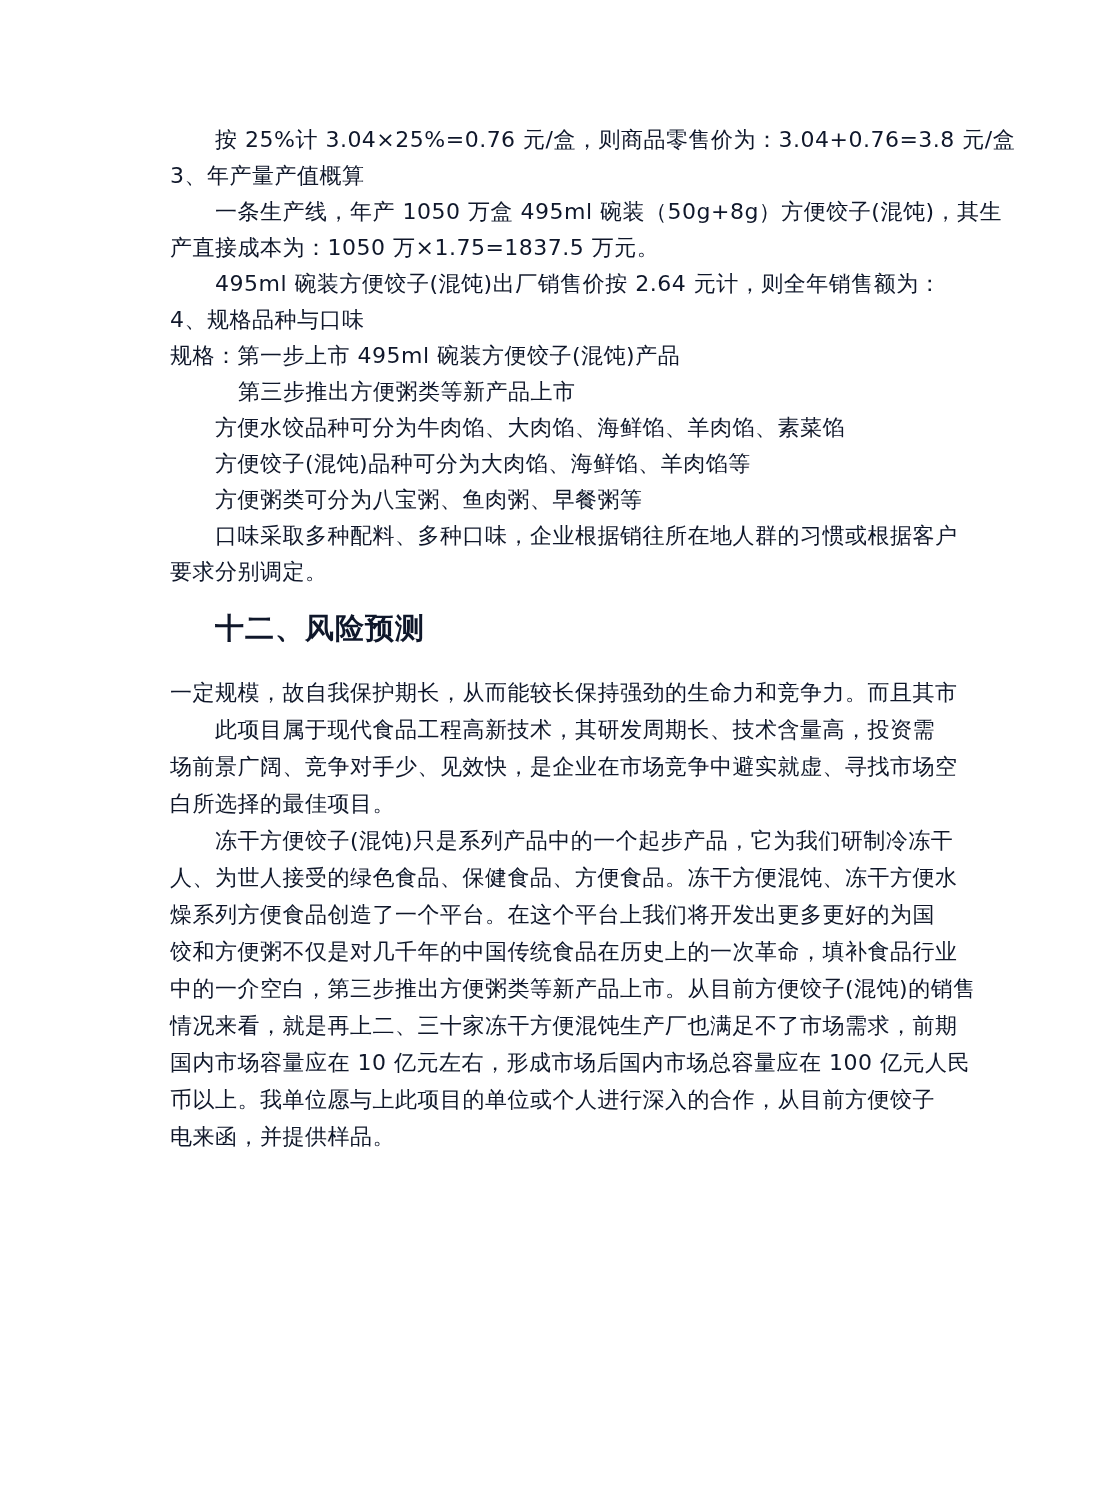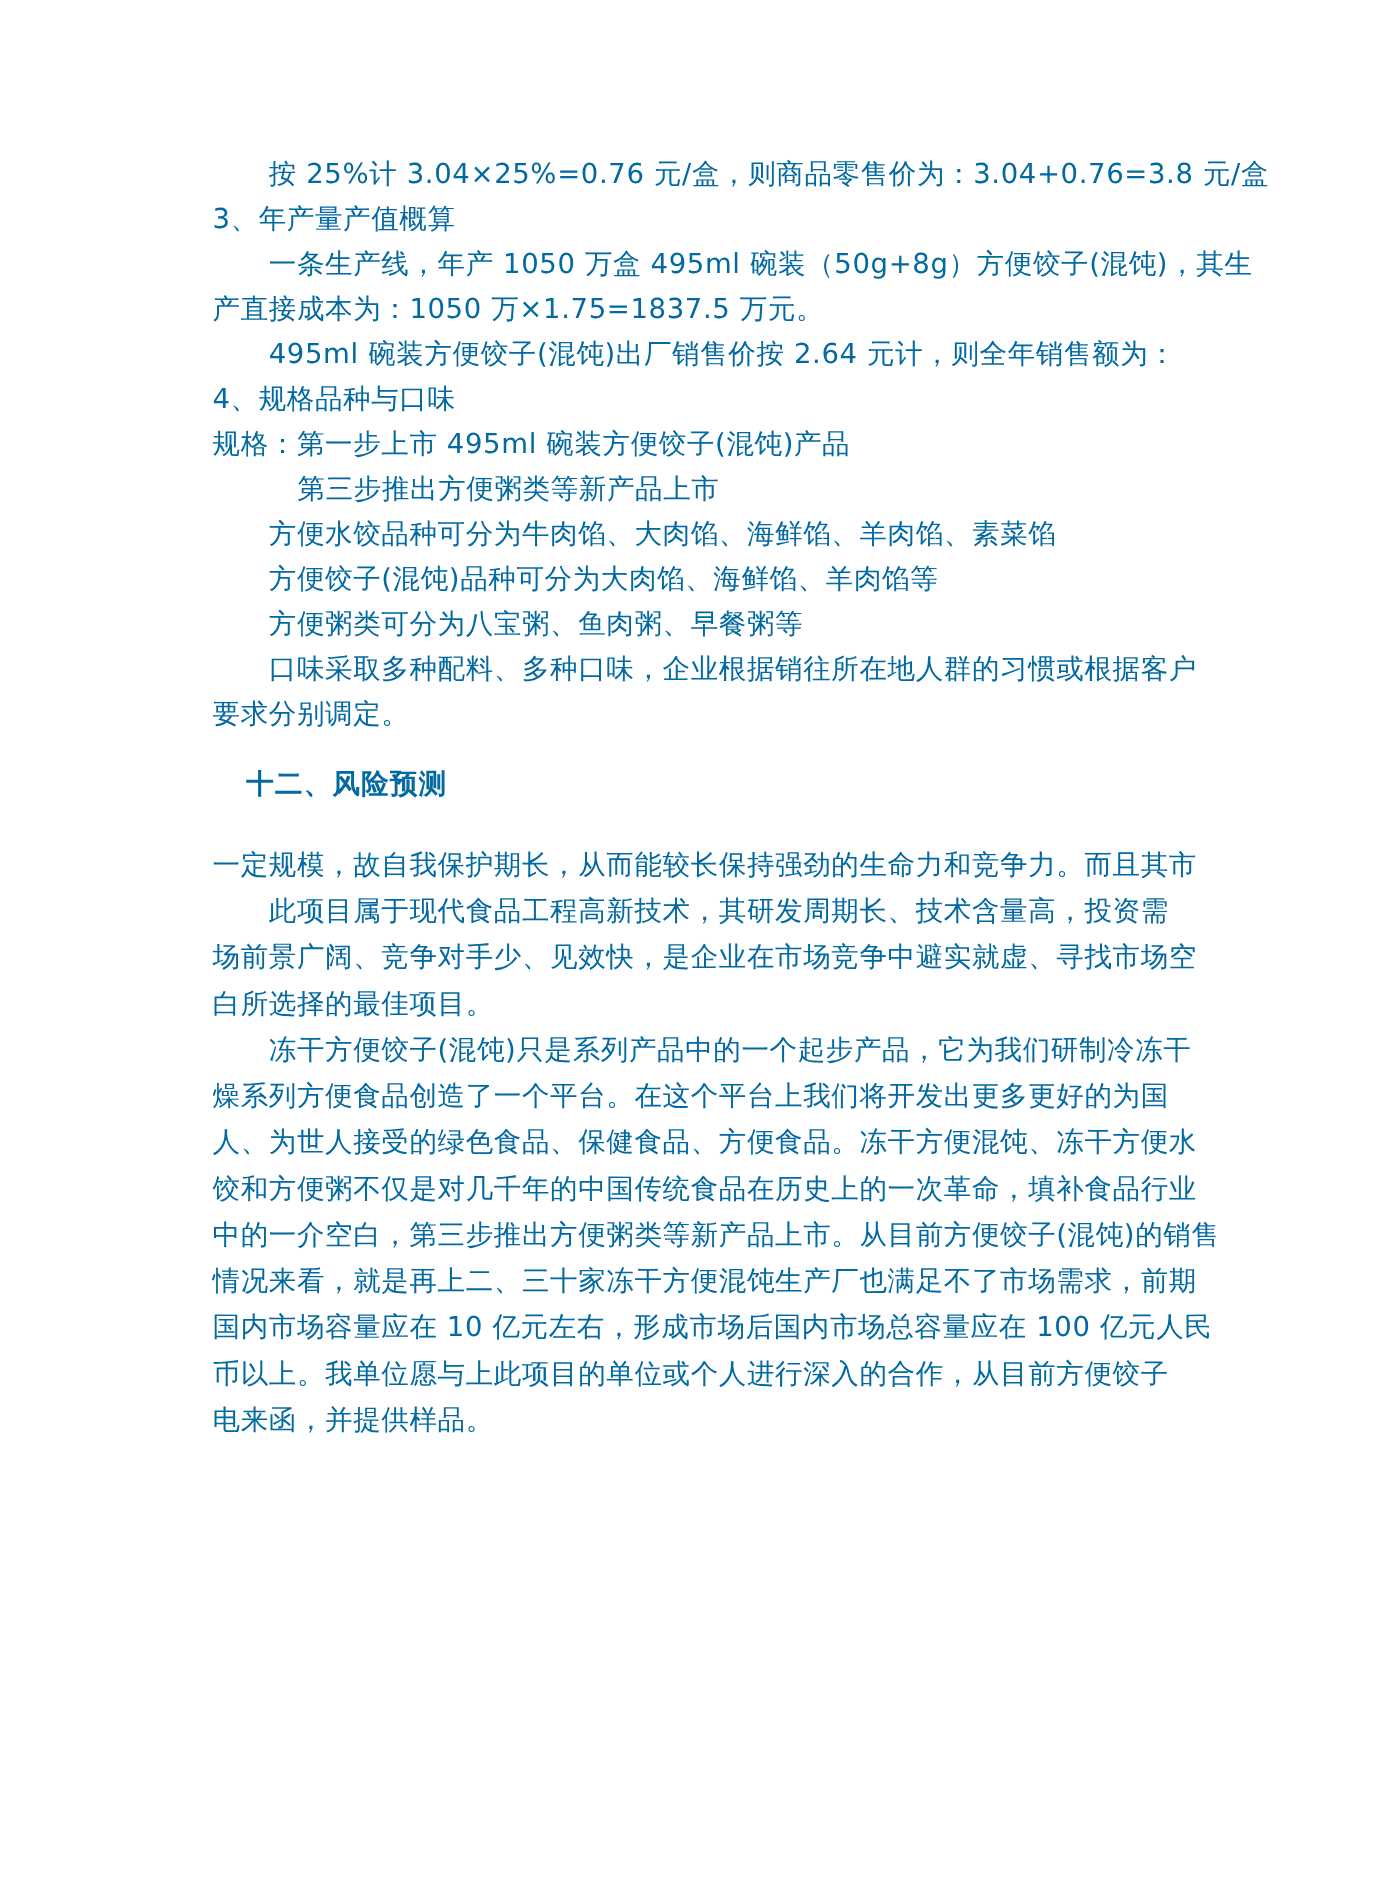--- a/index.html
+++ b/index.html
@@ -11,39 +11,39 @@
     width: 1100px;
     height: 1512px;
     overflow: hidden;
   }
   .page {
     box-sizing: border-box;
     width: 1100px;
     min-height: 1512px;
     padding: 122px 125px 0 170px;
     background: #ffffff;
-    color: #0369a1;
+    color: #0f172a;
     font-family: "DejaVu Sans", "Liberation Sans", sans-serif;
     font-size: 22px;
   }
   .line {
     line-height: 36px;
     white-space: nowrap;
     letter-spacing: 0.5px;
   }
   .line.para {
     line-height: 37px;
   }
   .ind-2 { padding-left: 45px; }
   .ind-3 { padding-left: 68px; }
   .heading {
-    font-size: 22px;
+    font-size: 29px;
     font-weight: 700;
     line-height: 44px;
-    margin: 16px 0 24px 27px;
+    margin: 16px 0 24px 45px;
     white-space: nowrap;
     letter-spacing: 1px;
   }
 </style>
 </head>
 <body>
 
 <div class="page">
   <div id="doc-lines">
       <div class="line ind-2">按 25%计 3.04×25%=0.76 元/盒，则商品零售价为：3.04+0.76=3.8 元/盒</div>
@@ -58,22 +58,22 @@
       <div class="line ind-2">方便饺子(混饨)品种可分为大肉馅、海鲜馅、羊肉馅等</div>
       <div class="line ind-2">方便粥类可分为八宝粥、鱼肉粥、早餐粥等</div>
       <div class="line ind-2">口味采取多种配料、多种口味，企业根据销往所在地人群的习惯或根据客户</div>
       <div class="line">要求分别调定。</div>
       <div class="heading">十二、风险预测</div>
       <div class="line para">一定规模，故自我保护期长，从而能较长保持强劲的生命力和竞争力。而且其市</div>
       <div class="line para ind-2">此项目属于现代食品工程高新技术，其研发周期长、技术含量高，投资需</div>
       <div class="line para">场前景广阔、竞争对手少、见效快，是企业在市场竞争中避实就虚、寻找市场空</div>
       <div class="line para">白所选择的最佳项目。</div>
       <div class="line para ind-2">冻干方便饺子(混饨)只是系列产品中的一个起步产品，它为我们研制冷冻干</div>
+      <div class="line para">人、为世人接受的绿色食品、保健食品、方便食品。冻干方便混饨、冻干方便水</div>
       <div class="line para">燥系列方便食品创造了一个平台。在这个平台上我们将开发出更多更好的为国</div>
-      <div class="line para">人、为世人接受的绿色食品、保健食品、方便食品。冻干方便混饨、冻干方便水</div>
       <div class="line para">饺和方便粥不仅是对几千年的中国传统食品在历史上的一次革命，填补食品行业</div>
       <div class="line para">中的一介空白，第三步推出方便粥类等新产品上市。从目前方便饺子(混饨)的销售</div>
       <div class="line para">情况来看，就是再上二、三十家冻干方便混饨生产厂也满足不了市场需求，前期</div>
       <div class="line para">国内市场容量应在 10 亿元左右，形成市场后国内市场总容量应在 100 亿元人民</div>
       <div class="line para">币以上。我单位愿与上此项目的单位或个人进行深入的合作，从目前方便饺子</div>
       <div class="line para">电来函，并提供样品。</div>
     </div>
 </div>
 
 </body></html>

